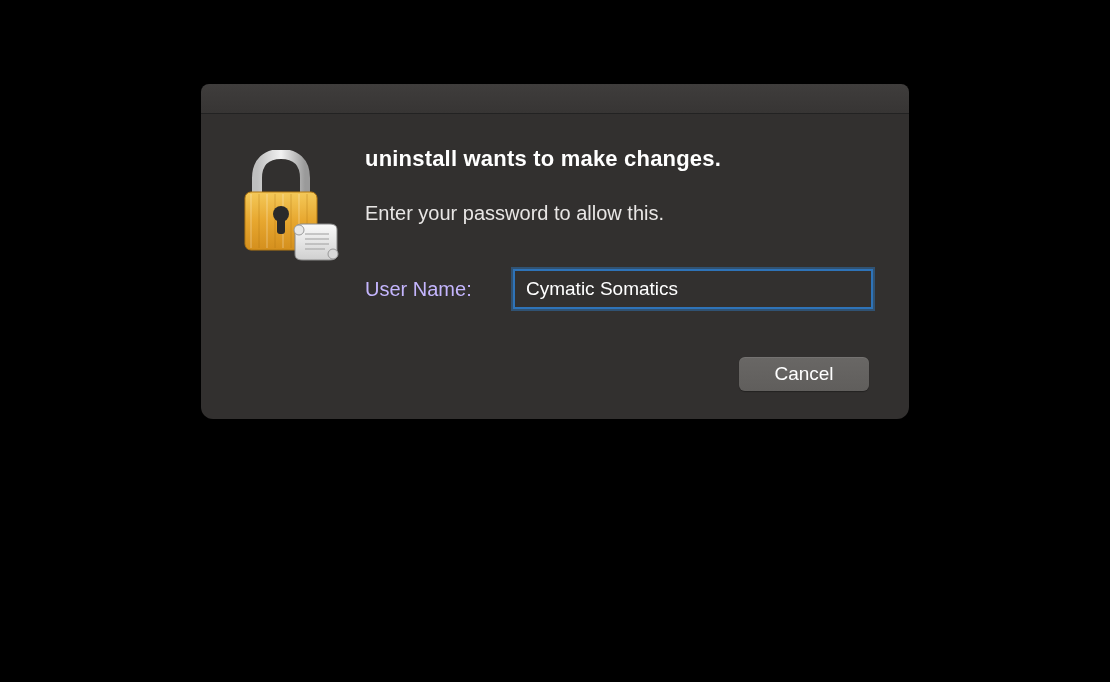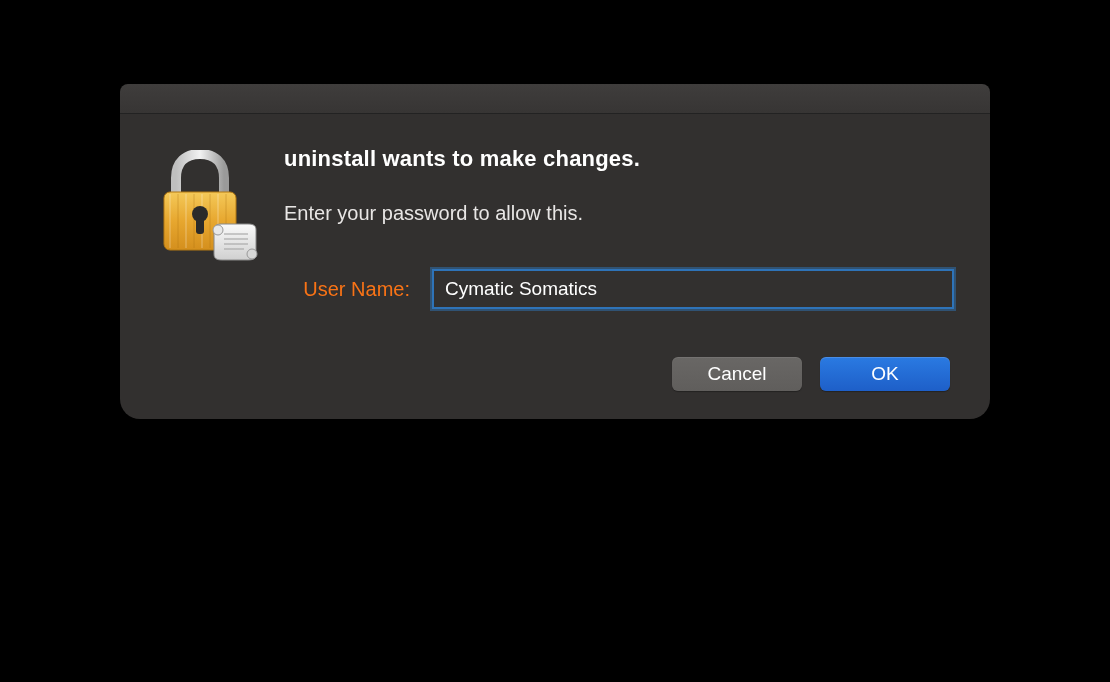--- a/index.html
+++ b/index.html
@@ -13,24 +13,24 @@
       height: 682px;
       background: #000000;
       font-family: -apple-system, BlinkMacSystemFont, "Helvetica Neue", Arial, sans-serif;
       display: flex;
       align-items: flex-start;
       justify-content: center;
       overflow: hidden;
     }
 
     .dialog {
-      width: 870px;
+      width: 708px;
       margin-top: 84px;
       background: #32302f;
-      border-radius: 20px;
+      border-radius: 12px;
       box-shadow: 0 20px 60px rgba(0,0,0,0.6), 0 0 0 1px rgba(0,0,0,0.8);
       position: relative;
     }
 
     .dialog-titlebar {
       height: 30px;
       background: linear-gradient(to bottom, #3f3d3c, #373534);
       border-top-left-radius: 8px;
       border-top-right-radius: 8px;
       border-bottom: 1px solid #222;
@@ -73,24 +73,23 @@
     }
 
     .form-row {
       display: flex;
       align-items: center;
       margin-bottom: 14px;
     }
 
     .form-label {
       width: 148px;
-      text-align: right;
-      color: #f97316;
+      color: #c4b5fd;
       font-size: 20px;
-      padding-right: 22px;
+      padding-right: 14px;
       font-weight: 400;
     }
 
     .form-input {
       flex: 1;
       height: 40px;
       background: #32302f;
       border: 1px solid #5a5856;
       color: #ffffff;
       font-size: 19px;
@@ -205,18 +204,17 @@
       <div class="dialog-subtext">Enter your password to allow this.</div>
 
       <div class="form-row">
         <div class="form-label">User Name:</div>
         <input type="text" class="form-input focused" value="Cymatic Somatics" style="">
       </div>
 
 
       <div class="button-row">
         <button class="btn btn-cancel">Cancel</button>
-        <button class="btn btn-ok">OK</button>
       </div>
     </div>
 
   </div>
 </div>
 
 </body></html>

